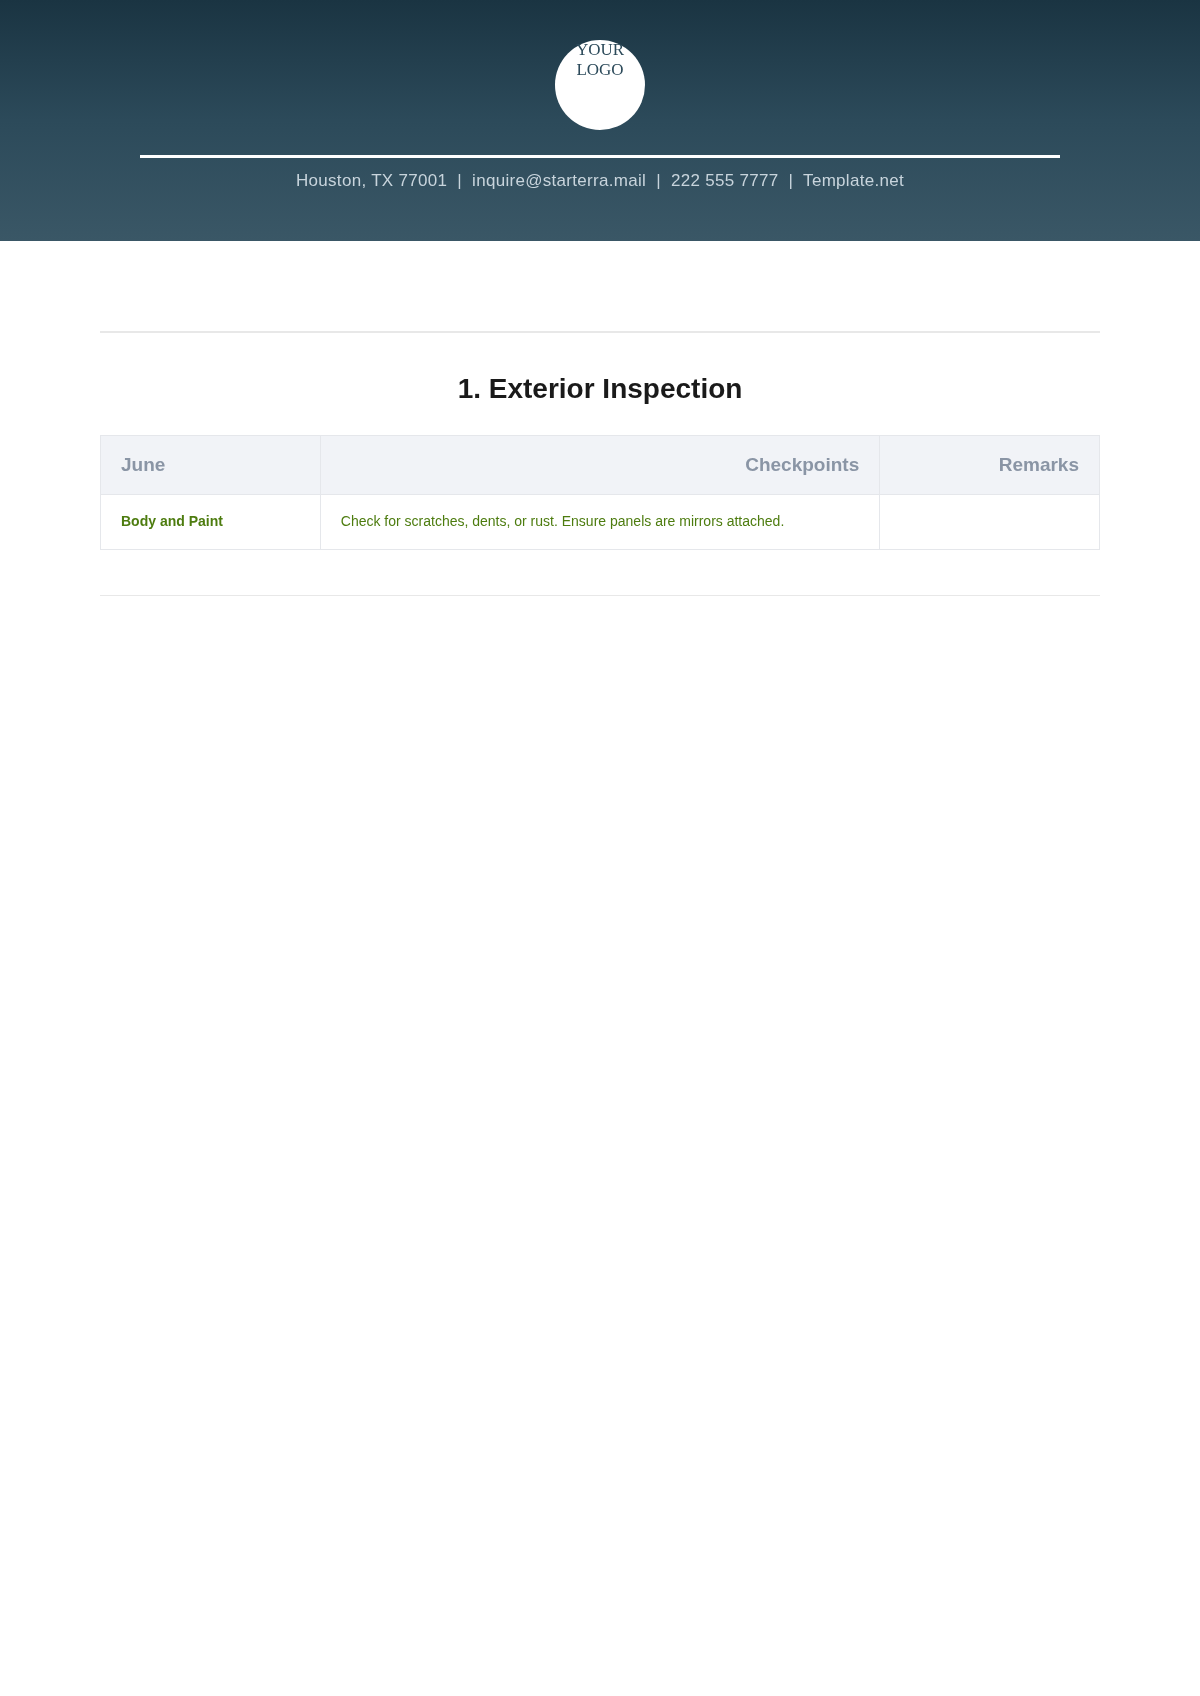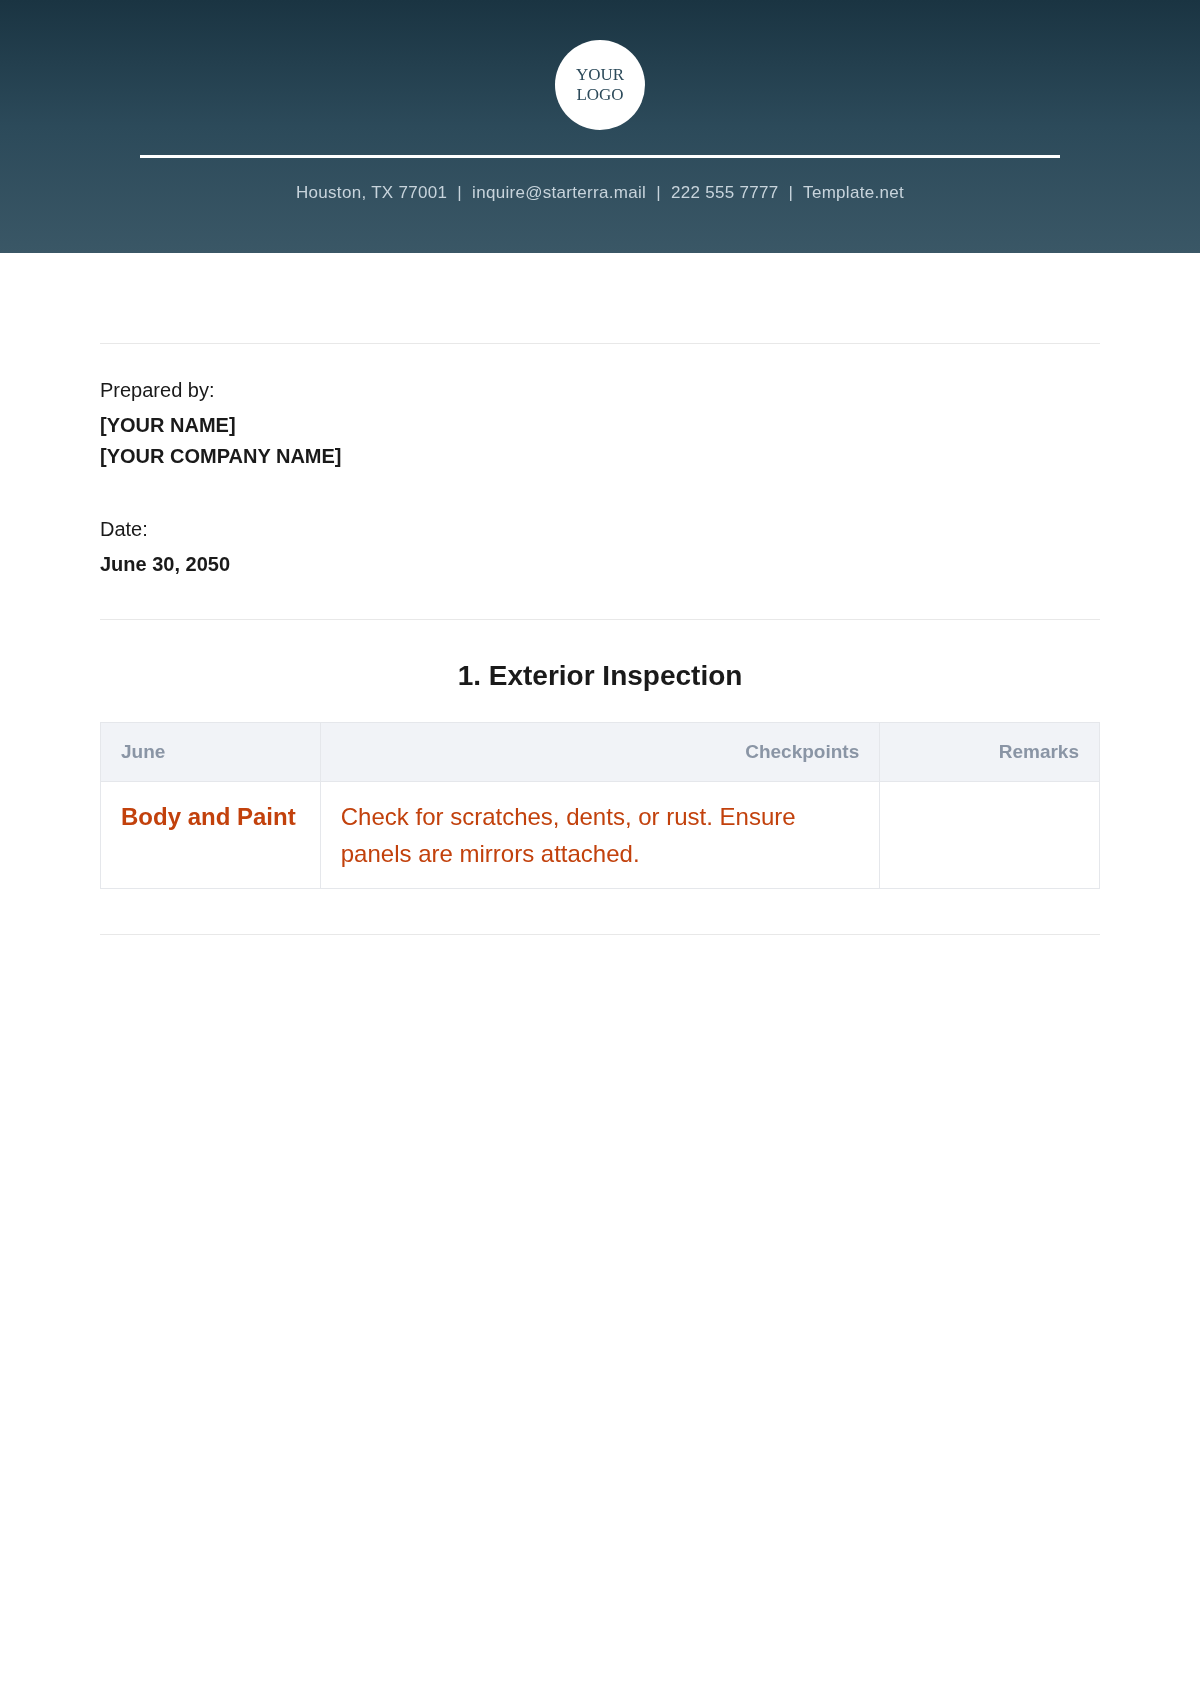--- a/index.html
+++ b/index.html
@@ -15,37 +15,36 @@
       position: relative;
     }
     .logo-circle {
       width: 90px;
       height: 90px;
       background: #fff;
       border-radius: 50%;
       margin: 0 auto;
       display: flex;
       align-items: center;
-      justify-content: center;
       flex-direction: column;
       font-family: Georgia, serif;
       color: #2c4a5a;
       font-size: 17px;
       line-height: 1.2;
     }
     .header-divider {
       height: 3px;
       background: #fff;
       margin: 25px 140px 0 140px;
     }
     .header-info {
       text-align: center;
       color: #c8d4dc;
       font-size: 17px;
-      margin-top: 25px;
+      margin-top: 13px;
       font-weight: 400;
       letter-spacing: 0.3px;
     }
     .content {
       padding: 90px 100px 60px 100px;
     }
     .title {
       font-size: 38px;
       font-weight: 700;
       text-align: center;
@@ -93,22 +92,22 @@
       font-size: 19px;
       padding: 18px 20px;
       text-align: right;
       border: 1px solid #e5e7eb;
     }
     th:first-child { width: 22%; text-align: left; padding-left: 20px; }
     th:nth-child(2) { width: 56%; }
     th:nth-child(3) { width: 22%; }
     td {
       padding: 16px 20px;
-      font-size: 24px;
-      color: #c2410c;
+      font-size: 14px;
+      color: #4d7c0f;
       border: 1px solid #e5e7eb;
       vertical-align: top;
       line-height: 1.55;
     }
     td.item-cell { font-weight: 700; }
     .bottom-divider {
       border: none;
       border-top: 1px solid #e8e8e8;
       margin-top: 45px;
     }
@@ -129,30 +128,20 @@
     &nbsp;|&nbsp;
     <span>222 555 7777</span>
     &nbsp;|&nbsp;
     <span>Template.net</span>
   </div>
 </div>
 
 <div class="content">
   <hr class="divider">
 
-  <div class="meta-section">
-    <div class="meta-label">Prepared by:</div>
-    <div class="meta-value">[YOUR NAME]</div>
-    <div class="meta-value">[YOUR COMPANY NAME]</div>
-
-    <div class="meta-block2">
-      <div class="meta-label">Date:</div>
-      <div class="meta-value">June 30, 2050</div>
-    </div>
-  </div>
 
   <hr class="divider">
 
   <h2 class="section-heading">1. Exterior Inspection</h2>
 
   <table>
     <thead>
       <tr>
         <th>June</th>
         <th>Checkpoints</th>

